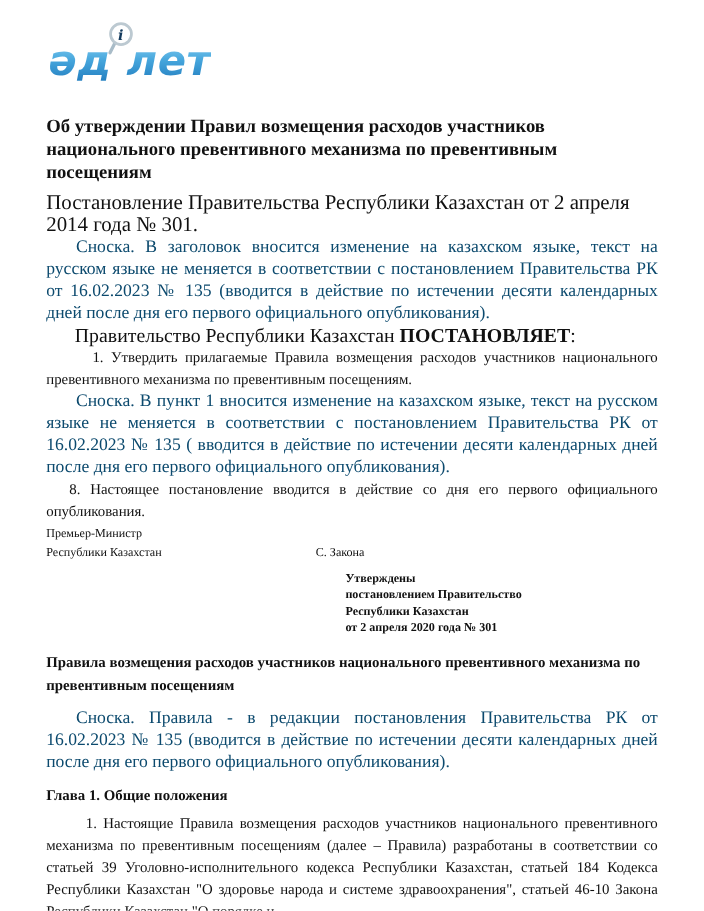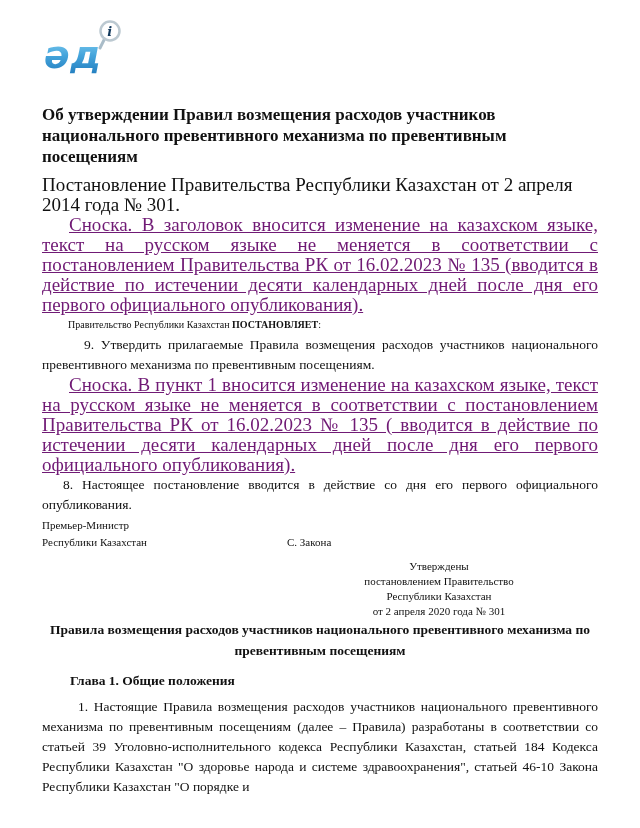--- a/index.html
+++ b/index.html
@@ -47,29 +47,28 @@
     font-weight: bold;
     line-height: 21px;
     margin-top: 4px;
   }
   .plain {
     font-size: 19px;
     line-height: 20px;
     margin-top: 8px;
   }
   .footnote {
-    font-size: 19px;
+    font-size: 16px;
     line-height: 20px;
-    color: #701a75;
+    color: #0c4a6e;
     text-align: justify;
     text-indent: 27px;
-    text-decoration: underline;
   }
   .resolves {
-    font-size: 10px;
+    font-size: 18px;
     line-height: 20px;
     text-indent: 26px;
   }
   .para {
     font-size: 13.5px;
     line-height: 20px;
     text-align: justify;
   }
   .indent-sm { text-indent: 21px; }
   .indent-md { text-indent: 36px; }
@@ -80,80 +79,81 @@
     font-size: 11px;
     line-height: 17px;
   }
   .sig-col { display: inline-block; width: 245px; }
 
   .approval {
     margin-top: 8px;
     margin-left: auto;
     margin-right: 34px;
     width: 250px;
-    text-align: center;
+    text-align: left;
     font-size: 11px;
     line-height: 15px;
+    font-weight: bold;
   }
 
   .rules-title {
+    margin-top: 12px;
     font-size: 13.5px;
     font-weight: bold;
     line-height: 21px;
-    text-align: center;
   }
   .fn-rules { margin-top: 10px; }
   .chapter {
     margin-top: 9px;
     font-size: 13.5px;
     font-weight: bold;
     line-height: 21px;
-    margin-left: 28px;
   }
   .first-para { margin-top: 6px; }
 </style>
 </head>
 <body>
 
 <div class="page">
 
   <a class="logo">
     <span class="logo-text"><span>әд</span><span class="logo-i"><span>і</span><svg class="lens" width="28" height="32" viewBox="0 0 28 32">
             <line x1="8" y1="21" x2="4" y2="29" stroke="#a9bcc8" stroke-width="3" stroke-linecap="round"></line>
             <circle cx="14" cy="12" r="9.5" fill="#ffffff" fill-opacity="0.96" stroke="#bcc9d1" stroke-width="2.5"></circle>
             <text x="14" y="17" font-size="13" font-style="italic" font-weight="bold" fill="#12395c" text-anchor="middle" font-family="DejaVu Serif, serif">i</text>
-          </svg></span></span>
+          </svg></span><span>лет</span></span>
   </a>
 
   <h1 class="doc-title">Об утверждении Правил возмещения расходов участников национального превентивного механизма по превентивным посещениям</h1>
 
   <p class="plain">Постановление Правительства Республики Казахстан от 2 апреля 2014 года № 301.</p>
 
   <p class="footnote">Сноска. В заголовок вносится изменение на казахском языке, текст на русском языке не меняется в соответствии с постановлением Правительства РК от 16.02.2023 № 135 (вводится в действие по истечении десяти календарных дней после дня его первого официального опубликования).</p>
 
   <p class="resolves"><span>Правительство Республики Казахстан </span><b>ПОСТАНОВЛЯЕТ</b><span>:</span></p>
 
-  <p class="para indent-lg">9. Утвердить прилагаемые Правила возмещения расходов участников национального превентивного механизма по превентивным посещениям.</p>
+  <p class="para indent-lg">1. Утвердить прилагаемые Правила возмещения расходов участников национального превентивного механизма по превентивным посещениям.</p>
 
   <p class="footnote">Сноска. В пункт 1 вносится изменение на казахском языке, текст на русском языке не меняется в соответствии с постановлением Правительства РК от 16.02.2023 № 135 ( вводится в действие по истечении десяти календарных дней после дня его первого официального опубликования).</p>
 
   <p class="para indent-sm">8. Настоящее постановление вводится в действие со дня его первого официального опубликования.</p>
 
   <div class="signature">
     <div>Премьер-Министр</div>
     <div><span class="sig-col">Республики Казахстан</span><span class="sig-name">С. Закона</span></div>
   </div>
 
   <div class="approval">
     <div>Утверждены</div>
     <div>постановлением Правительство</div>
     <div>Республики Казахстан</div>
     <div>от 2 апреля 2020 года № 301</div>
   </div>
 
   <h2 class="rules-title">Правила возмещения расходов участников национального превентивного механизма по превентивным посещениям</h2>
 
+  <p class="footnote fn-rules">Сноска. Правила - в редакции постановления Правительства РК от 16.02.2023 № 135 (вводится в действие по истечении десяти календарных дней после дня его первого официального опубликования).</p>
 
   <h2 class="chapter">Глава 1. Общие положения</h2>
 
   <p class="para indent-md first-para">1. Настоящие Правила возмещения расходов участников национального превентивного механизма по превентивным посещениям (далее – Правила) разработаны в соответствии со статьей 39 Уголовно-исполнительного кодекса Республики Казахстан, статьей 184 Кодекса Республики Казахстан "О здоровье народа и системе здравоохранения", статьей 46-10 Закона Республики Казахстан "О порядке и</p>
 
 </div>
 
 </body></html>

